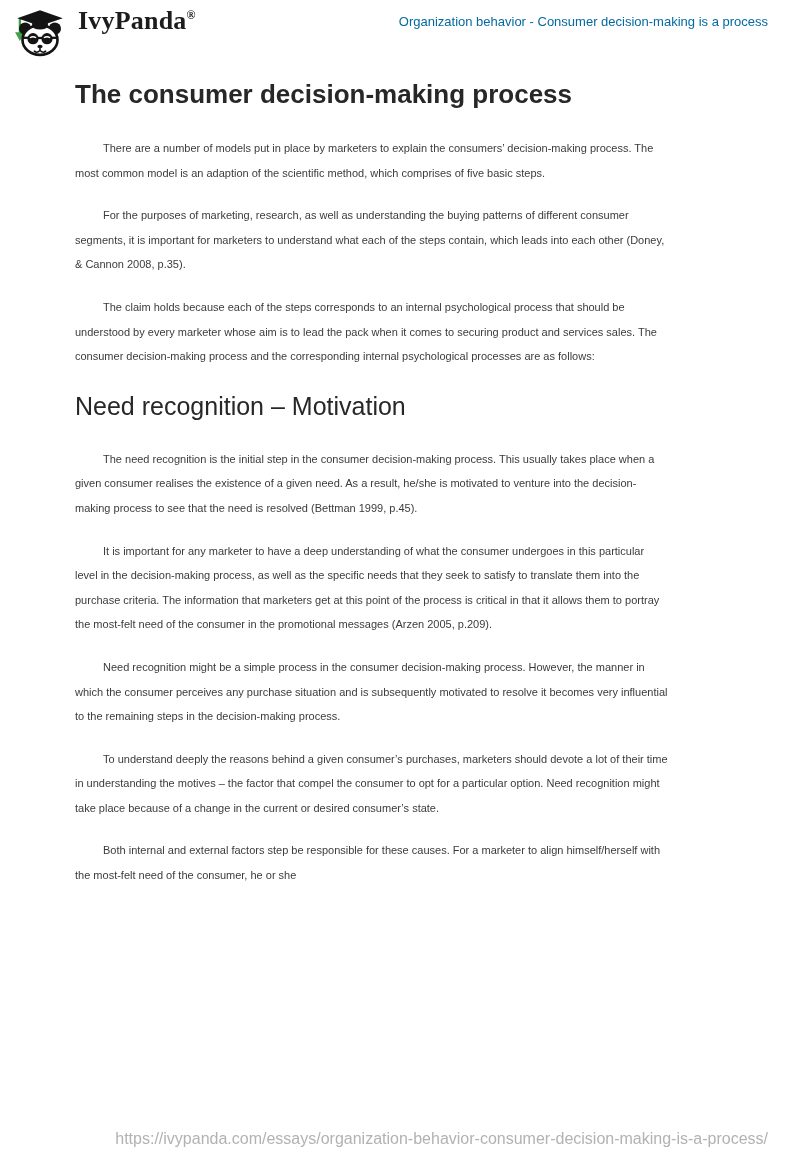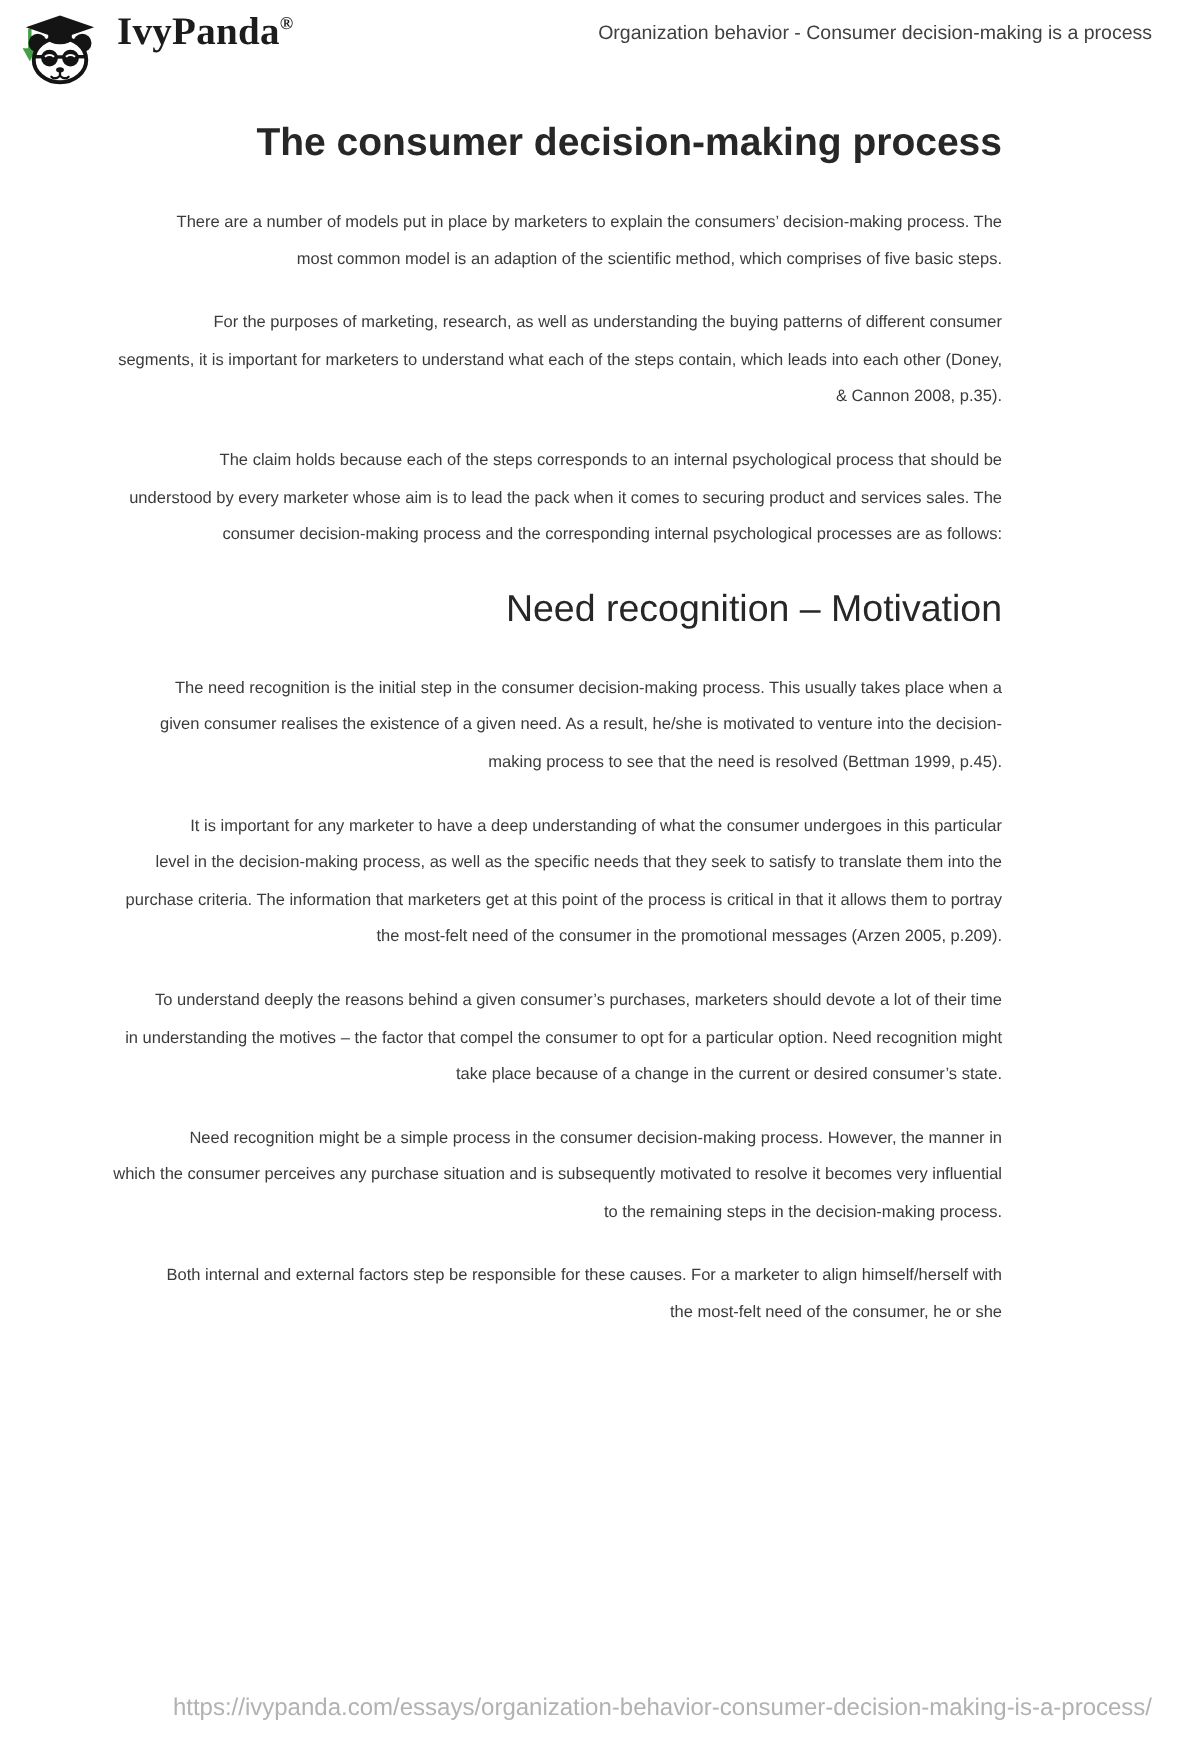--- a/index.html
+++ b/index.html
@@ -41,29 +41,28 @@
     font-size: 12px;
     font-weight: 700;
     vertical-align: super;
     line-height: 0;
   }
   .running-head {
     position: absolute;
     right: 32px;
     top: 14px;
     font-size: 13px;
-    color: #404040;
+    color: #0369a1;
     white-space: nowrap;
   }
 
   
   .article {
     padding: 0 75px;
     width: 743px;
-    text-align: right;
   }
   .article h1 {
     font-size: 26px;
     line-height: 32px;
     font-weight: 700;
     color: #272727;
     margin: 14px 0 26px 0;
   }
   .article h2 {
     font-size: 25px;
@@ -131,22 +130,22 @@
     <h1>The consumer decision-making process</h1>
 
     <p>There are a number of models put in place by marketers to explain the consumers’ decision-making process. The most common model is an adaption of the scientific method, which comprises of five basic steps.</p>
     <p>For the purposes of marketing, research, as well as understanding the buying patterns of different consumer segments, it is important for marketers to understand what each of the steps contain, which leads into each other (Doney, &amp; Cannon 2008, p.35).</p>
     <p>The claim holds because each of the steps corresponds to an internal psychological process that should be understood by every marketer whose aim is to lead the pack when it comes to securing product and services sales. The consumer decision-making process and the corresponding internal psychological processes are as follows:</p>
 
     <h2>Need recognition – Motivation</h2>
 
     <p>The need recognition is the initial step in the consumer decision-making process. This usually takes place when a given consumer realises the existence of a given need. As a result, he/she is motivated to venture into the decision-making process to see that the need is resolved (Bettman 1999, p.45).</p>
     <p>It is important for any marketer to have a deep understanding of what the consumer undergoes in this particular level in the decision-making process, as well as the specific needs that they seek to satisfy to translate them into the purchase criteria. The information that marketers get at this point of the process is critical in that it allows them to portray the most-felt need of the consumer in the promotional messages (Arzen 2005, p.209).</p>
+    <p>Need recognition might be a simple process in the consumer decision-making process. However, the manner in which the consumer perceives any purchase situation and is subsequently motivated to resolve it becomes very influential to the remaining steps in the decision-making process.</p>
     <p>To understand deeply the reasons behind a given consumer’s purchases, marketers should devote a lot of their time in understanding the motives – the factor that compel the consumer to opt for a particular option. Need recognition might take place because of a change in the current or desired consumer’s state.</p>
-    <p>Need recognition might be a simple process in the consumer decision-making process. However, the manner in which the consumer perceives any purchase situation and is subsequently motivated to resolve it becomes very influential to the remaining steps in the decision-making process.</p>
     <p>Both internal and external factors step be responsible for these causes. For a marketer to align himself/herself with the most-felt need of the consumer, he or she</p>
   </main>
 
   <footer class="page-footer">
     <span>https://ivypanda.com/essays/organization-behavior-consumer-decision-making-is-a-process/</span>
   </footer>
 
 </div>
 
 </body></html>

